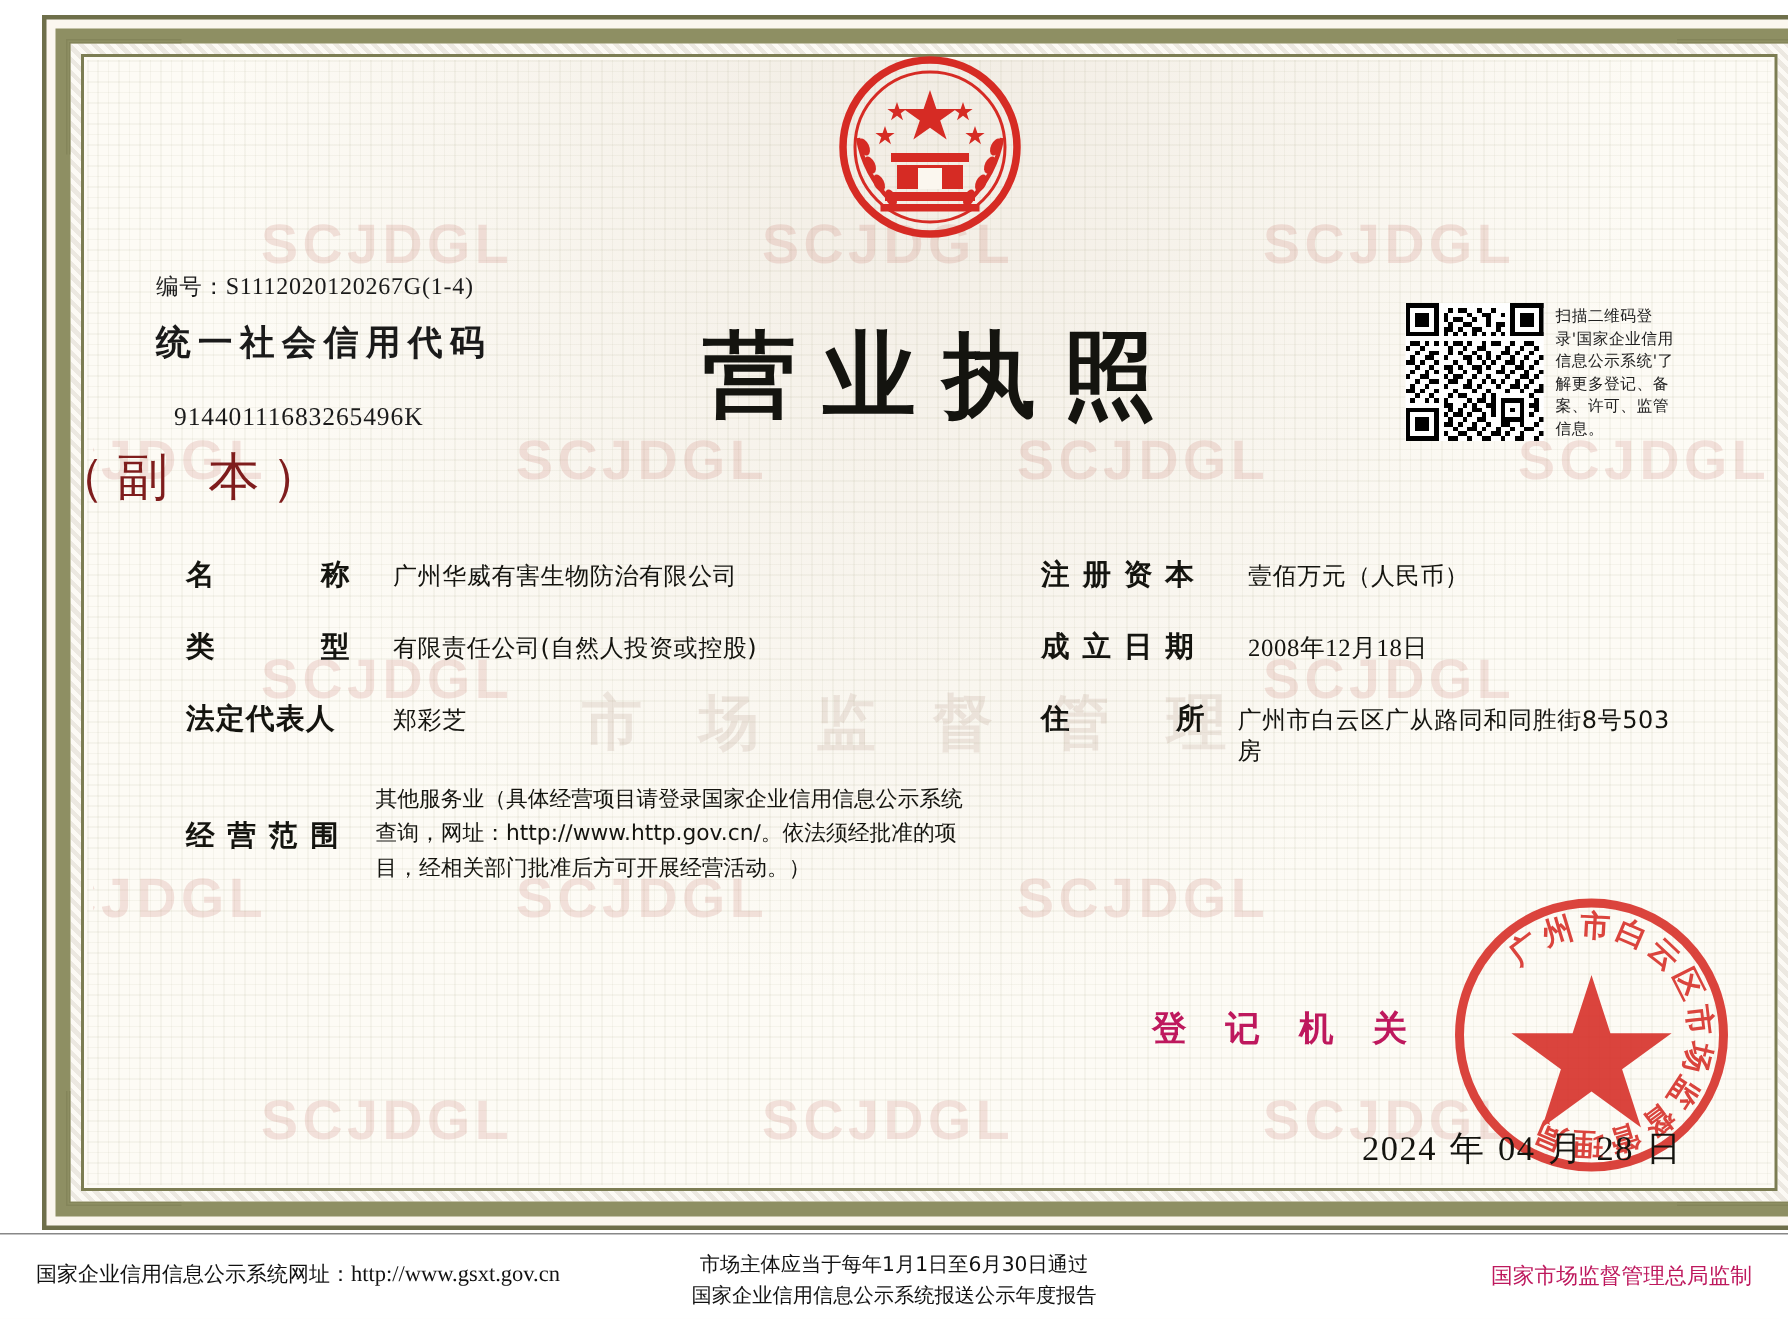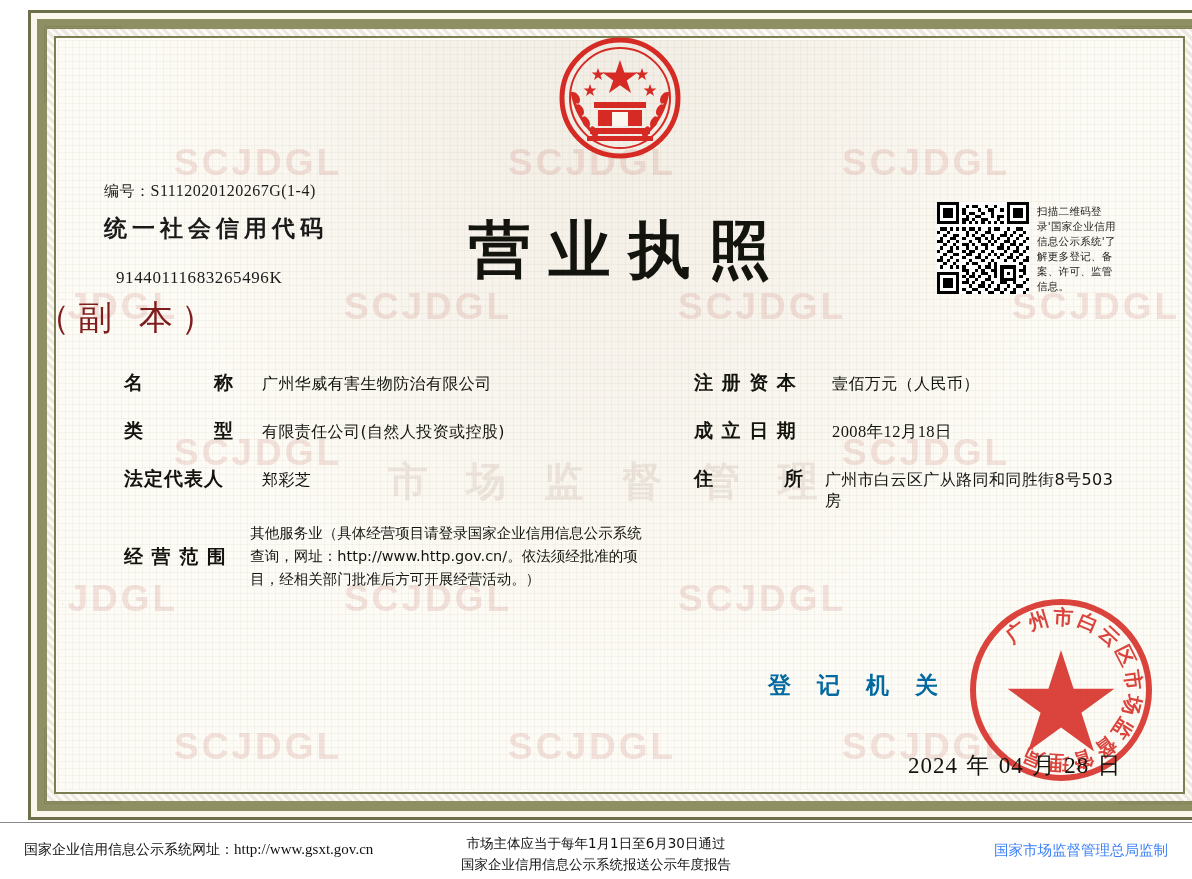--- a/index.html
+++ b/index.html
@@ -223,21 +223,21 @@
 
   
   .reg-auth {
     position: absolute;
     left: 740px;
     top: 660px;
     font-family: "DejaVu Sans", sans-serif;
     font-size: 23px;
     font-weight: bold;
     letter-spacing: 9px;
-    color: #0369a1;
+    color: #be185d;
   }
   .issue-date {
     position: absolute;
     left: 880px;
     top: 740px;
     font-family: "DejaVu Sans", sans-serif;
     font-size: 23px;
     color: #14140f;
     letter-spacing: 1px;
     white-space: nowrap;
@@ -286,21 +286,21 @@
     font-size: 13.5px;
     line-height: 21px;
     color: #111;
   }
   .footer-right {
     position: absolute;
     right: 24px;
     top: 18px;
     font-family: Liberation Mono, monospace;
     font-size: 14.5px;
-    color: #3b82f6;
+    color: #be185d;
   }
 </style>
 </head>
 <body>
 
 <div class="cert-wrap">
 
   <div class="cert-border-outer"></div>
   <div class="cert-border-mid"></div>
   <div class="cert-border-inner-line"></div>

